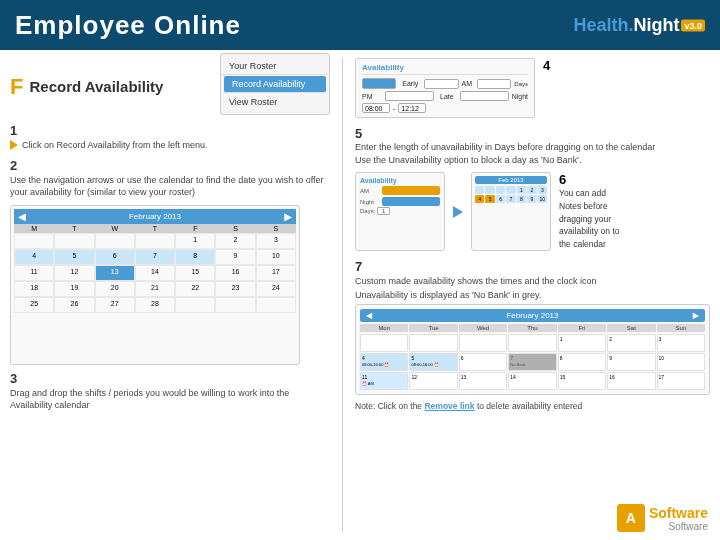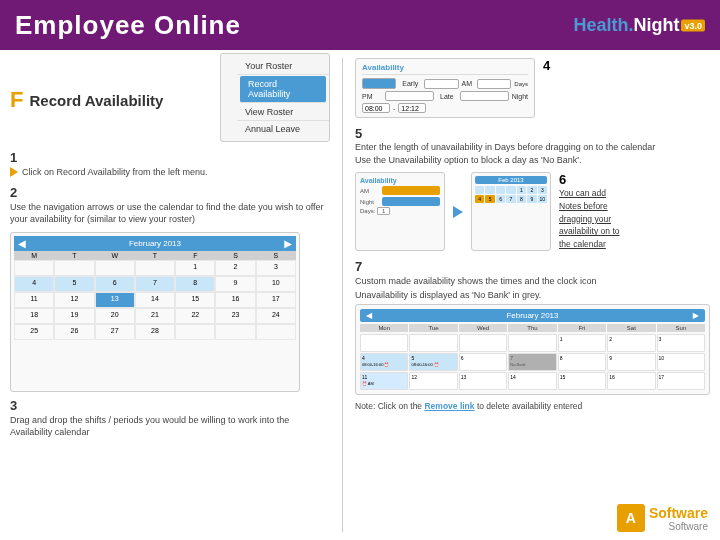--- a/index.html
+++ b/index.html
@@ -7,21 +7,21 @@
       font-family: Arial, sans-serif;
       background: #fff;
       width: 720px;
       height: 540px;
       overflow: hidden;
       position: relative;
     }
 
     
     #header {
-      background: #701a75;
+      background: #0c4a6e;
       height: 50px;
       display: flex;
       align-items: center;
       padding: 0 15px;
       position: relative;
     }
     #header-title {
       color: #fff;
       font-size: 26px;
       font-weight: bold;
@@ -348,21 +348,20 @@
       text-align: center;
       line-height: 8px;
     }
     .cal-mock-cell.orange {
       background: #e8a000;
     }
     .step6-desc {
       font-size: 8.5px;
       color: #333;
       line-height: 1.5;
-      text-decoration: underline;
     }
 
     
     .step7-area {
       margin-bottom: 4px;
     }
     .large-cal-mockup {
       border: 1px solid #ccc;
       border-radius: 3px;
       background: #f9f9f9;
@@ -462,25 +461,24 @@
 </div>
 
 <div id="main">
 
   <div id="left-col">
 
     <div class="section-f-header">
       <span class="section-letter">F</span>
       <span class="section-title">Record Availability</span>
 
-      <div class="menu-mockup" style="margin-left: auto; padding-left: 16px;">
+      <div class="menu-mockup" style="margin-left: auto;">
         <div class="menu-item">Your Roster</div>
         <div class="menu-item active">Record Availability</div>
         <div class="menu-item">View Roster</div>
-        <div class="menu-item">Annual Leave</div>
       </div>
     </div>
 
     <div class="step">
       <div class="step-num">1</div>
       <div style="display:flex;align-items:center;">
         <span class="arrow-right"></span>
         <span class="step-text">Click on Record Availability from the left menu.</span>
       </div>
     </div>

